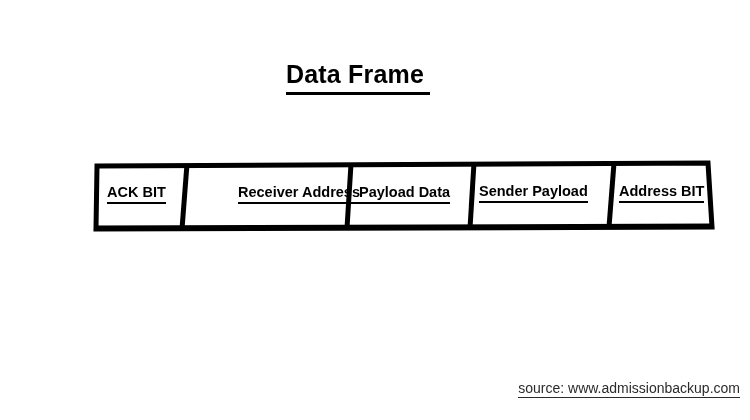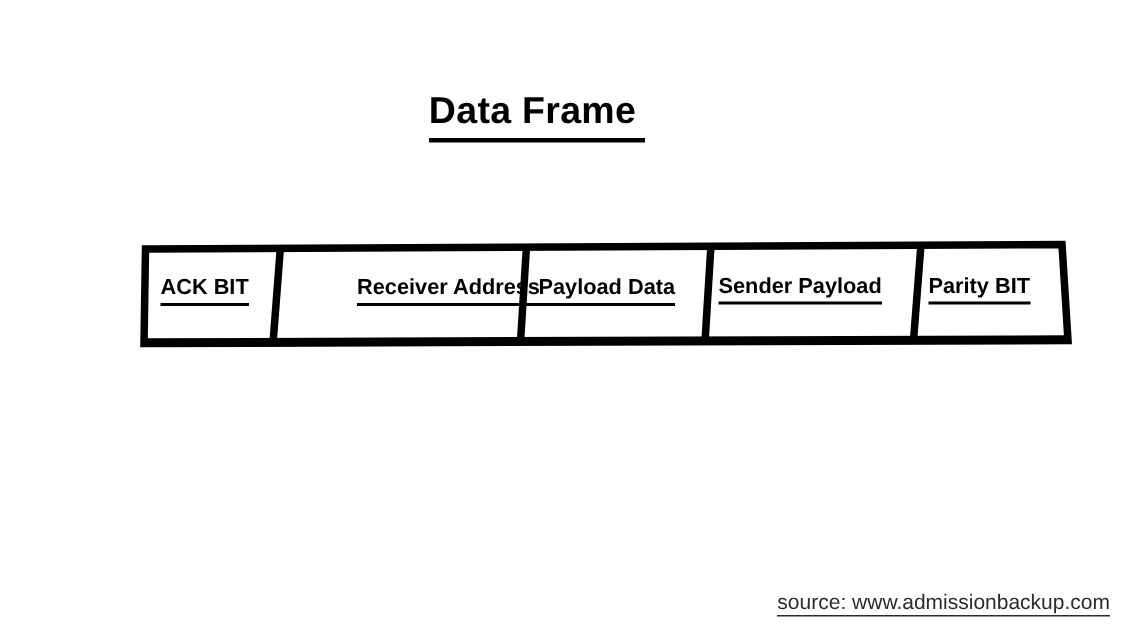--- a/index.html
+++ b/index.html
@@ -58,21 +58,21 @@
     white-space: nowrap;
     line-height: 1;
     border-bottom: 2px solid #000000;
     padding-bottom: 2px;
   }
 
   
   #source {
     position: absolute;
     right: 10px;
-    top: 393px;
+    top: 380px;
     font-size: 14px;
     font-weight: normal;
     color: #2b2b2b;
     white-space: nowrap;
     text-align: right;
   }
   #source .source-text {
     border-bottom: 1px solid #2b2b2b;
     padding-bottom: 1px;
   }
@@ -96,20 +96,20 @@
       <path d="M 99 12 L 94 77" stroke="#000000" stroke-width="5" fill="none"></path>
       <path d="M 263 12 L 259 76" stroke="#000000" stroke-width="5" fill="none"></path>
       <path d="M 386 11 L 382 76" stroke="#000000" stroke-width="5" fill="none"></path>
       <path d="M 526 11 L 521 75" stroke="#000000" stroke-width="5" fill="none"></path>
     </svg>
 
     <span class="cell-label" style="left: 19px; top: 33px; text-align: center;">ACK BIT</span>
     <span class="cell-label" style="left: 110px; top: 33px; margin-left: 40px;">Receiver Address</span>
     <span class="cell-label" style="left: 271px; top: 33px;">Payload Data</span>
     <span class="cell-label" style="left: 391px; top: 32px;">Sender Payload</span>
-    <span class="cell-label" style="left: 531px; top: 32px;">Parity BIT</span>
+    <span class="cell-label" style="left: 531px; top: 32px;">Address BIT</span>
   </div>
 
   <div id="source">
     <span class="source-text">source: www.admissionbackup.com</span>
   </div>
 
 </div>
 
 </body></html>

